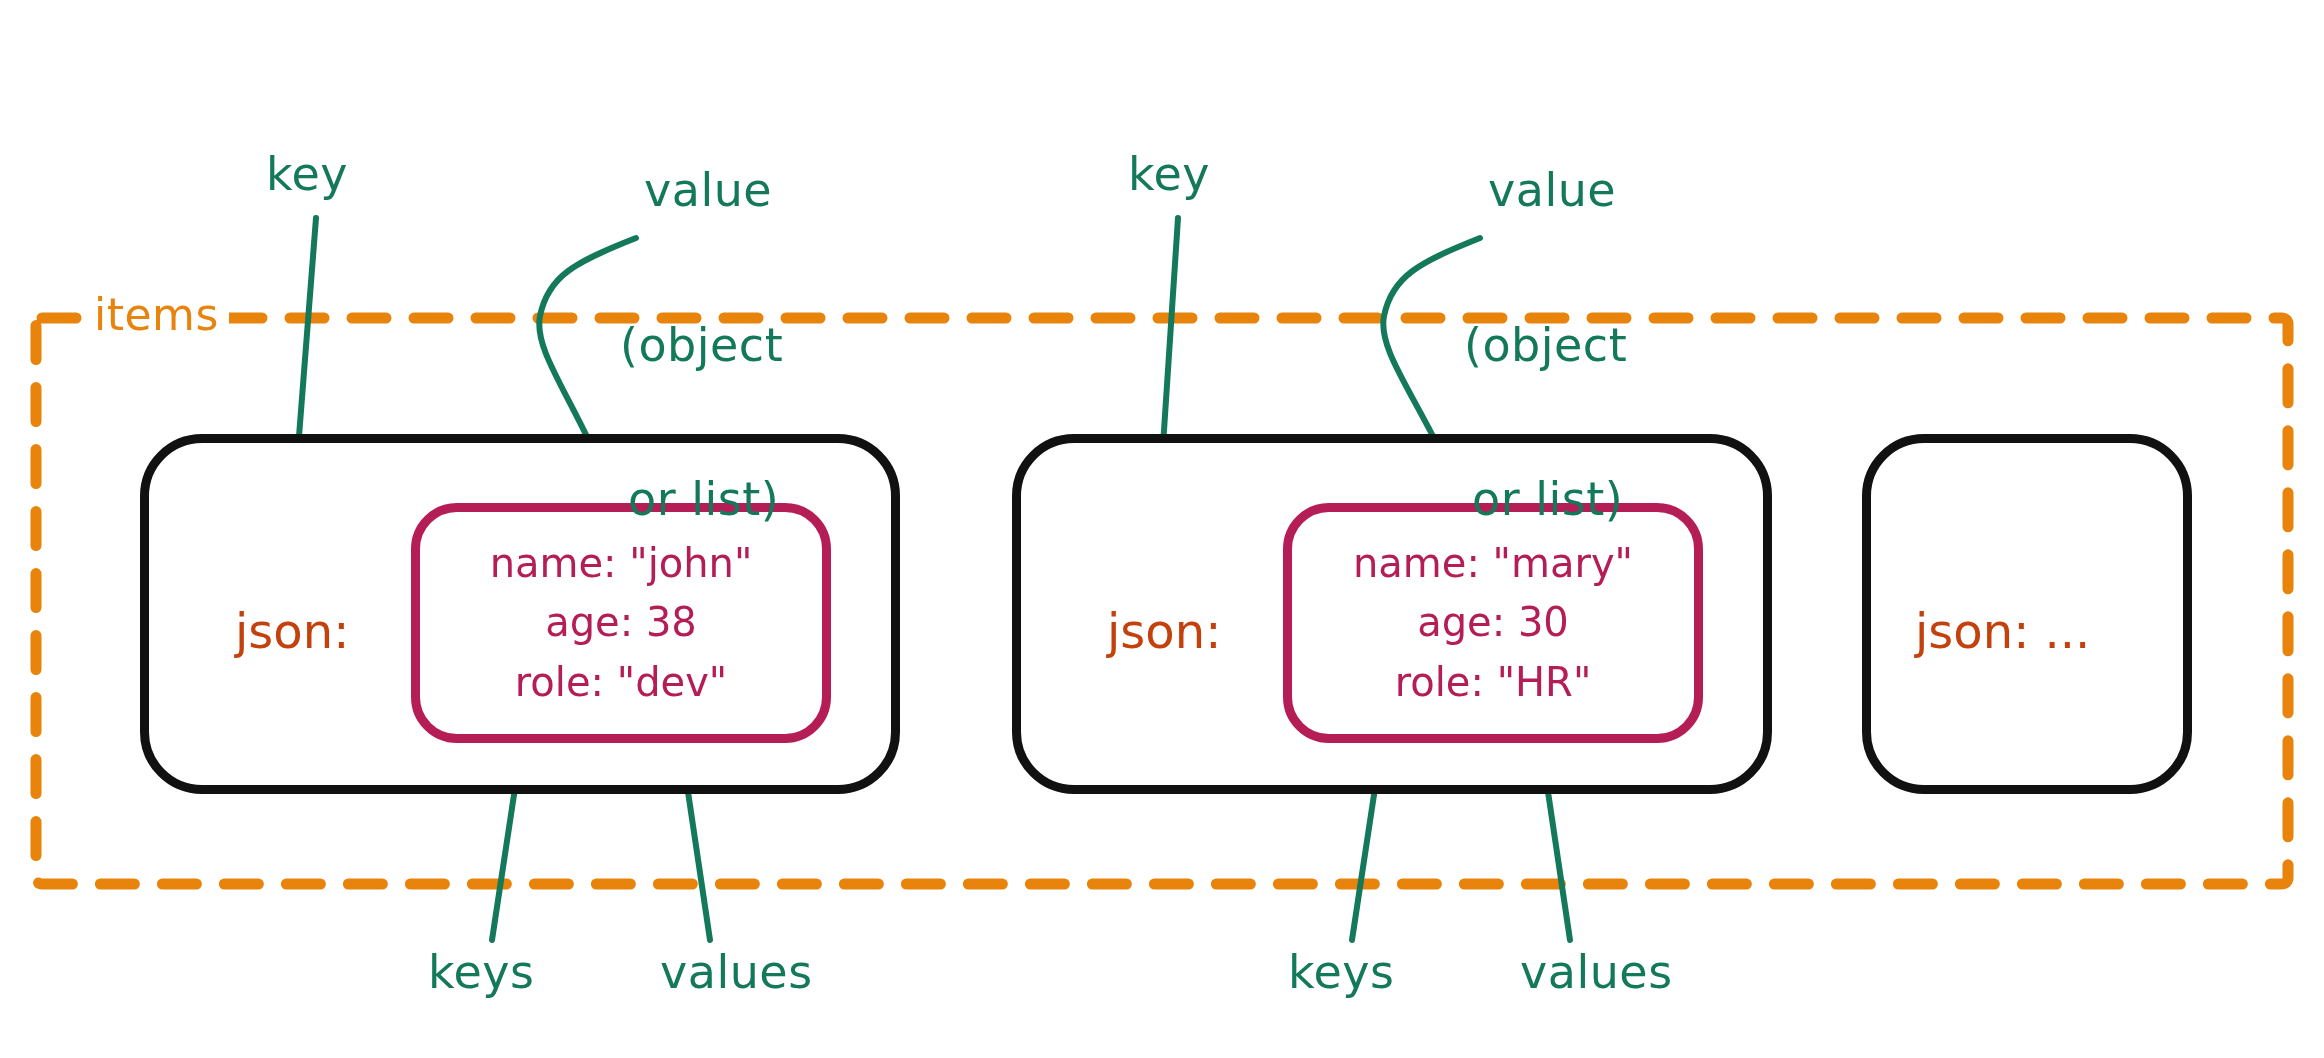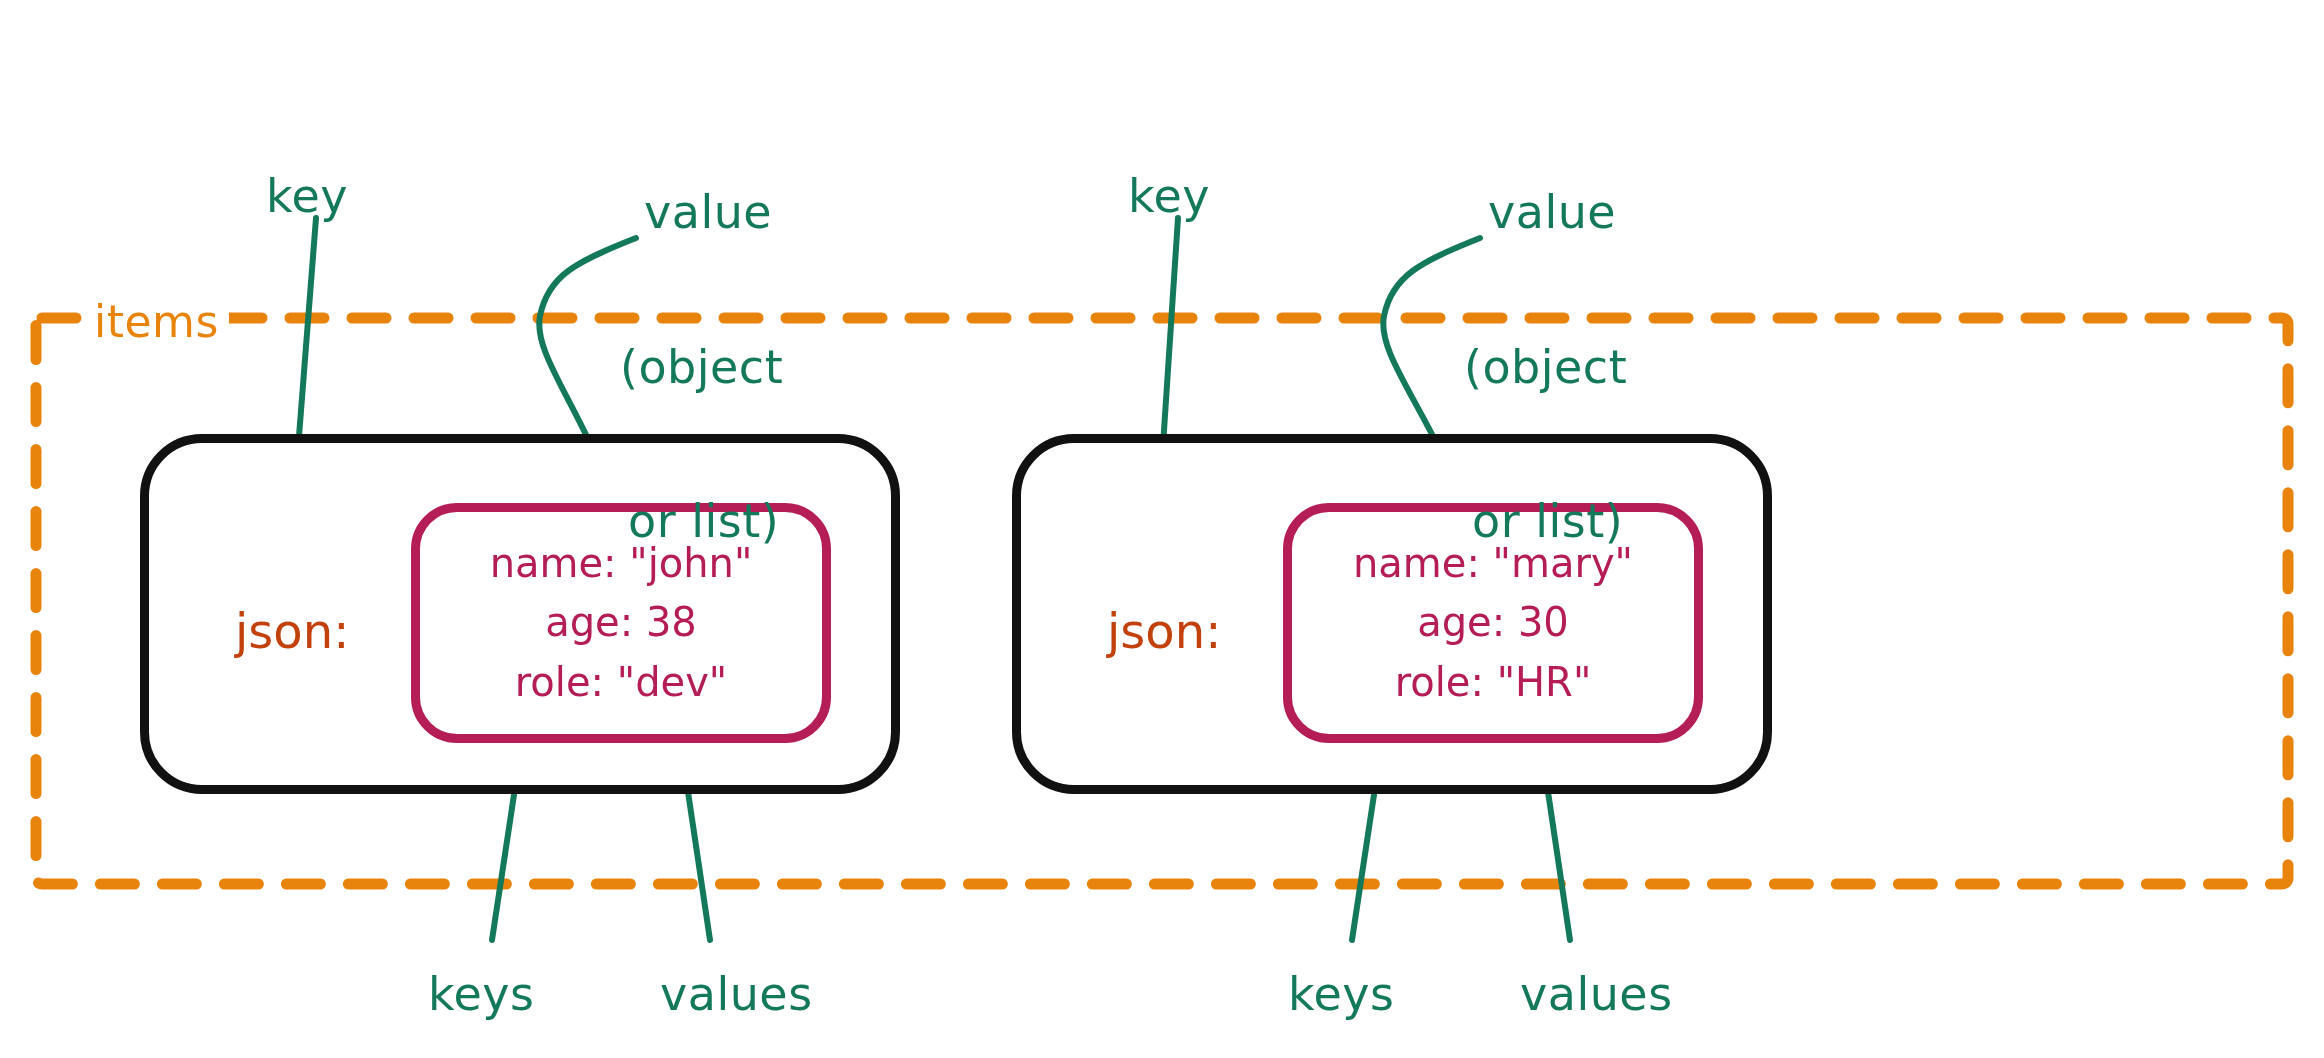--- a/index.html
+++ b/index.html
@@ -32,21 +32,20 @@
   
   .anno {
     position: absolute;
     color: #14795b;
     font-family: "DejaVu Sans", sans-serif;
     font-size: 46px;
     font-weight: 400;
     line-height: 1.08;
     white-space: pre;
     letter-spacing: 0.5px;
-    margin-top: 22px;
   }
   .anno.multi { line-height: 1.12; }
 
   
   .items-label {
     position: absolute;
     color: #e8830c;
     font-family: "DejaVu Sans", sans-serif;
     font-size: 44px;
     letter-spacing: 0.5px;
@@ -113,21 +112,21 @@
 
     <path d="M 1480,238 C 1420,262 1392,276 1384,316 C 1377,352 1420,400 1460,492" fill="none" stroke="#14795b" stroke-width="6" stroke-linecap="round"></path>
 
     <path d="M 1382,742 L 1352,940" fill="none" stroke="#14795b" stroke-width="6" stroke-linecap="round"></path>
 
     <path d="M 1540,738 L 1570,940" fill="none" stroke="#14795b" stroke-width="6" stroke-linecap="round"></path>
   </svg>
 
   <div class="layer-text">
 
-    <div class="items-label" style="left:84px; top:296px;">items</div>
+    <div class="items-label" style="left:84px; top:289px;">items</div>
 
     <div class="card" style="left:140px; top:434px; width:760px; height:360px;">
       <div class="card-label" style="left:86px; top:160px;">json:</div>
 
       <div class="obj-box" style="left:262px; top:60px; width:420px; height:240px;">
         <div class="obj-line">name: "john"</div>
         <div class="obj-line">age: 38</div>
         <div class="obj-line">role: "dev"</div>
       </div>
     </div>
@@ -135,20 +134,23 @@
     <div class="card" style="left:1012px; top:434px; width:760px; height:360px;">
       <div class="card-label" style="left:86px; top:160px;">json:</div>
 
       <div class="obj-box" style="left:262px; top:60px; width:420px; height:240px;">
         <div class="obj-line">name: "mary"</div>
         <div class="obj-line">age: 30</div>
         <div class="obj-line">role: "HR"</div>
       </div>
     </div>
 
+    <div class="card" style="left:1862px; top:434px; width:330px; height:360px;">
+      <div class="card-label" style="left:44px; top:160px;">json: ...</div>
+    </div>
 
     <div class="anno" style="left:266px; top:150px;">key</div>
 
     <div class="anno multi" style="left:644px; top:62px;">
       <div>value</div>
       <div style="margin-left:-24px;">(object</div>
       <div style="margin-left:-16px;">or list)</div>
     </div>
 
     <div class="anno" style="left:1128px; top:150px;">key</div>

